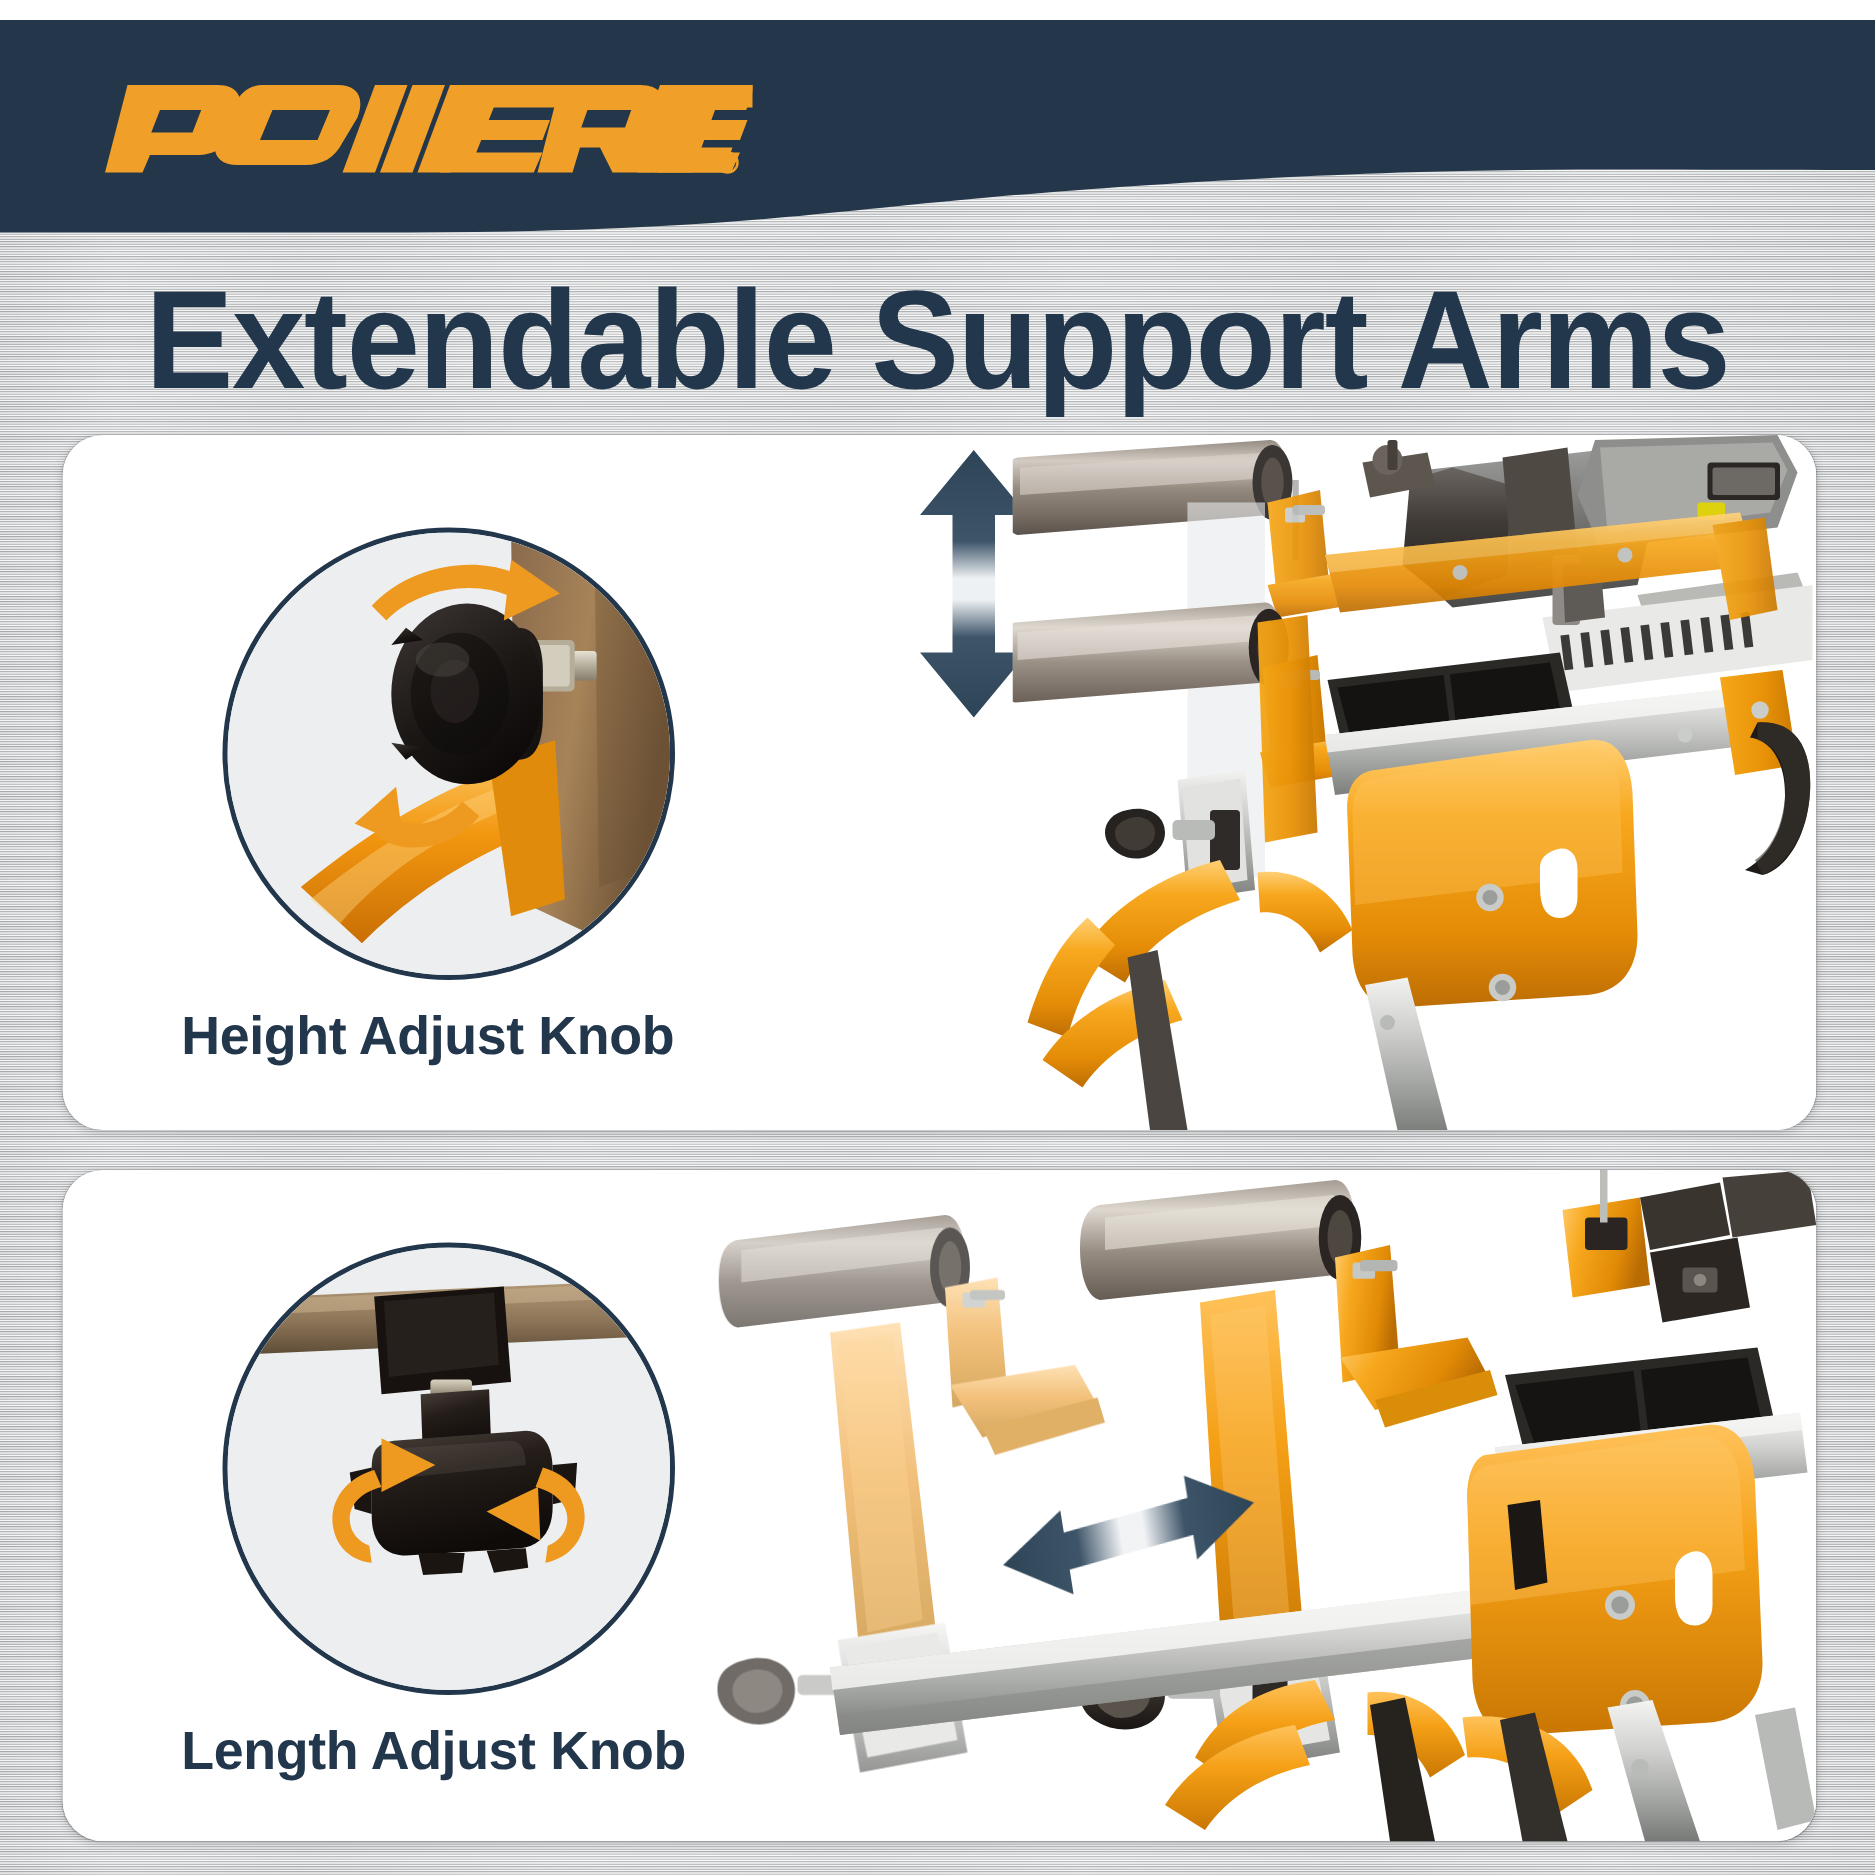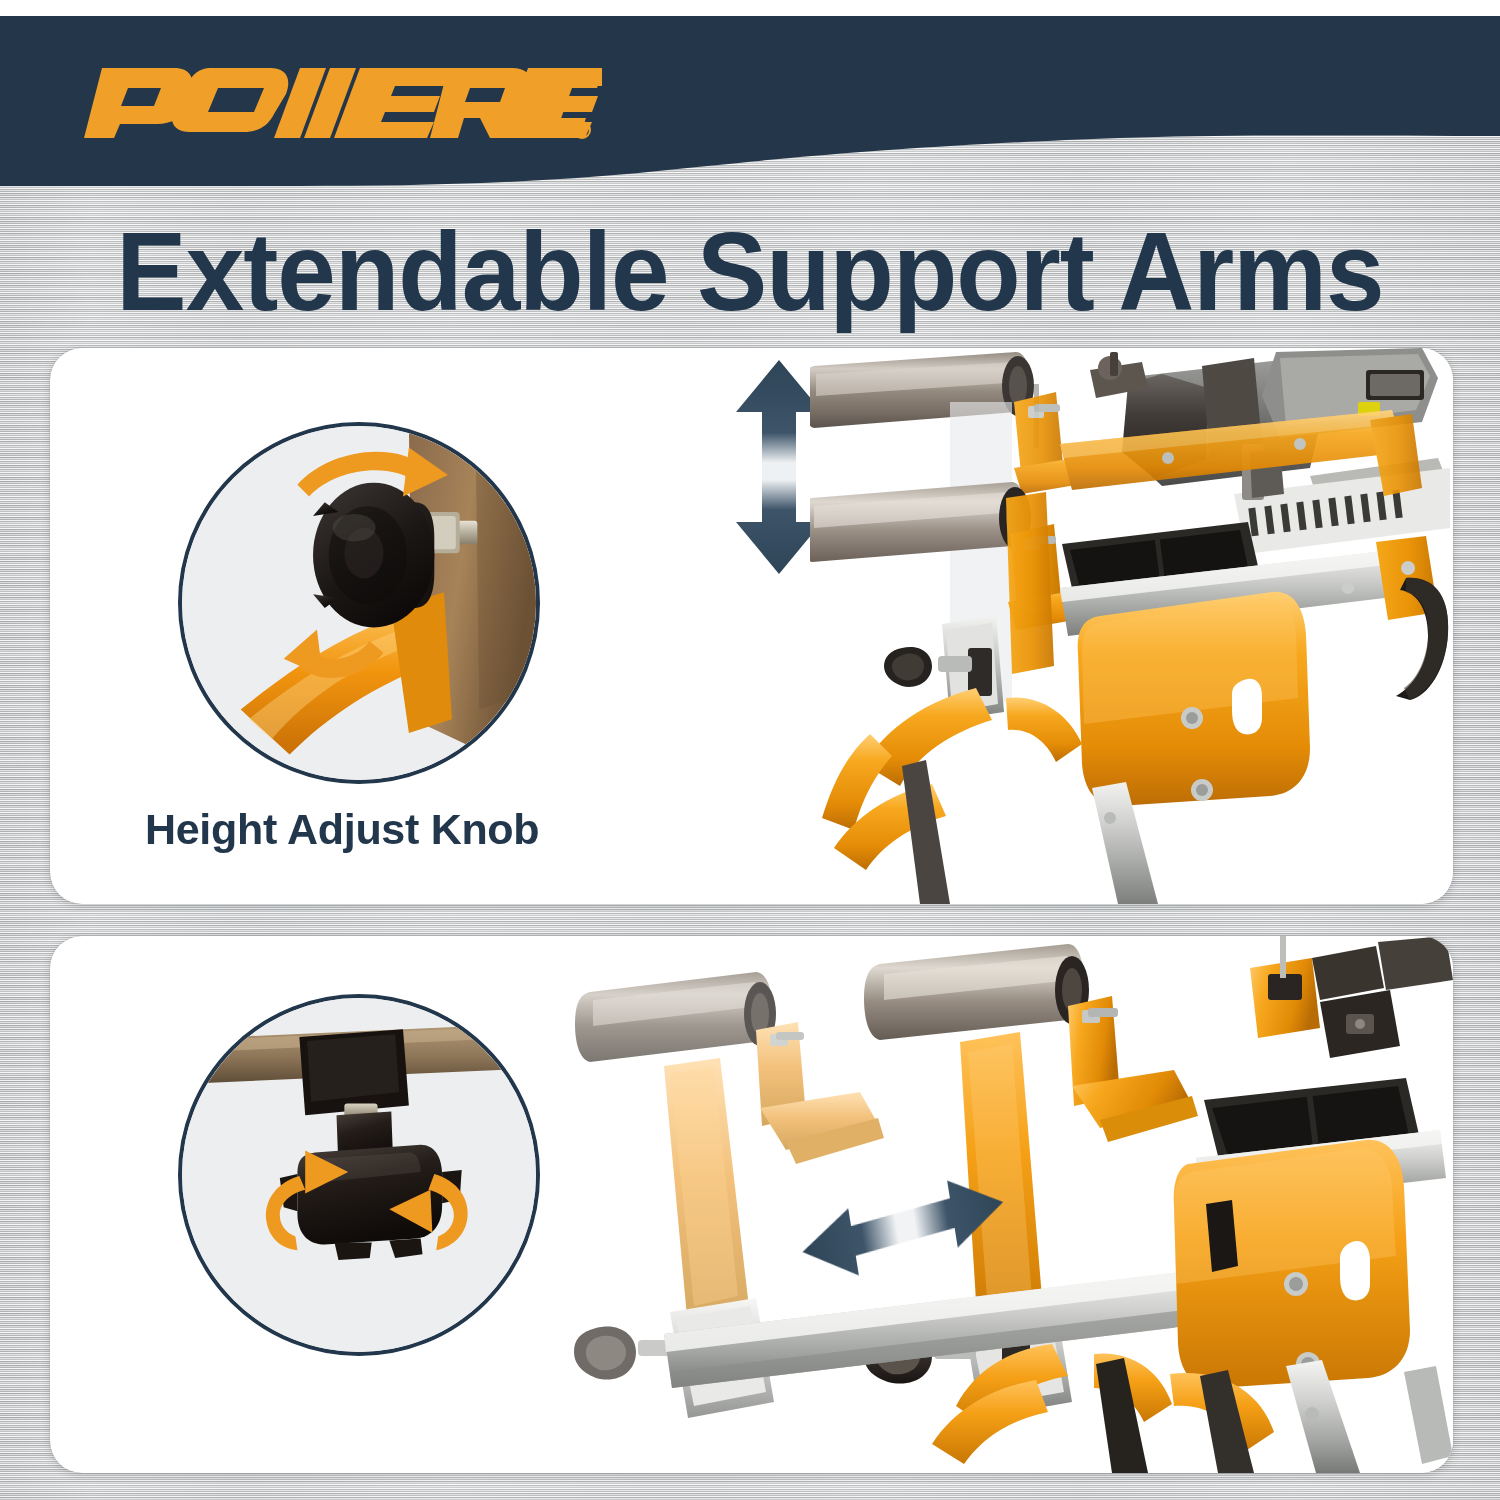--- a/index.html
+++ b/index.html
@@ -487,20 +487,21 @@
         </g>
 
         <g>
           <path d="M258,180 C280,186 294,204 292,224 C290,242 278,254 260,258 L262,244
                    C272,240 278,232 278,222 C278,210 268,200 252,196 Z" fill="#ee9920"></path>
           <path d="M254,196 L212,216 L256,240 Z" fill="#ee9920"></path>
         </g>
       </svg>
     </div>
 
+    <div class="card-label" style="left:95px; top:440px;">Length Adjust Knob</div>
 
     <div class="photo" style="left:510px; top:0px; width:893px; height:537px;">
       <svg viewBox="0 0 893 537">
         <defs>
           <linearGradient id="p2-roller" x1="0" y1="0" x2="0" y2="1">
             <stop offset="0%" stop-color="#a59c92"></stop>
             <stop offset="25%" stop-color="#ded8d0"></stop>
             <stop offset="60%" stop-color="#968c82"></stop>
             <stop offset="100%" stop-color="#655c54"></stop>
           </linearGradient>

